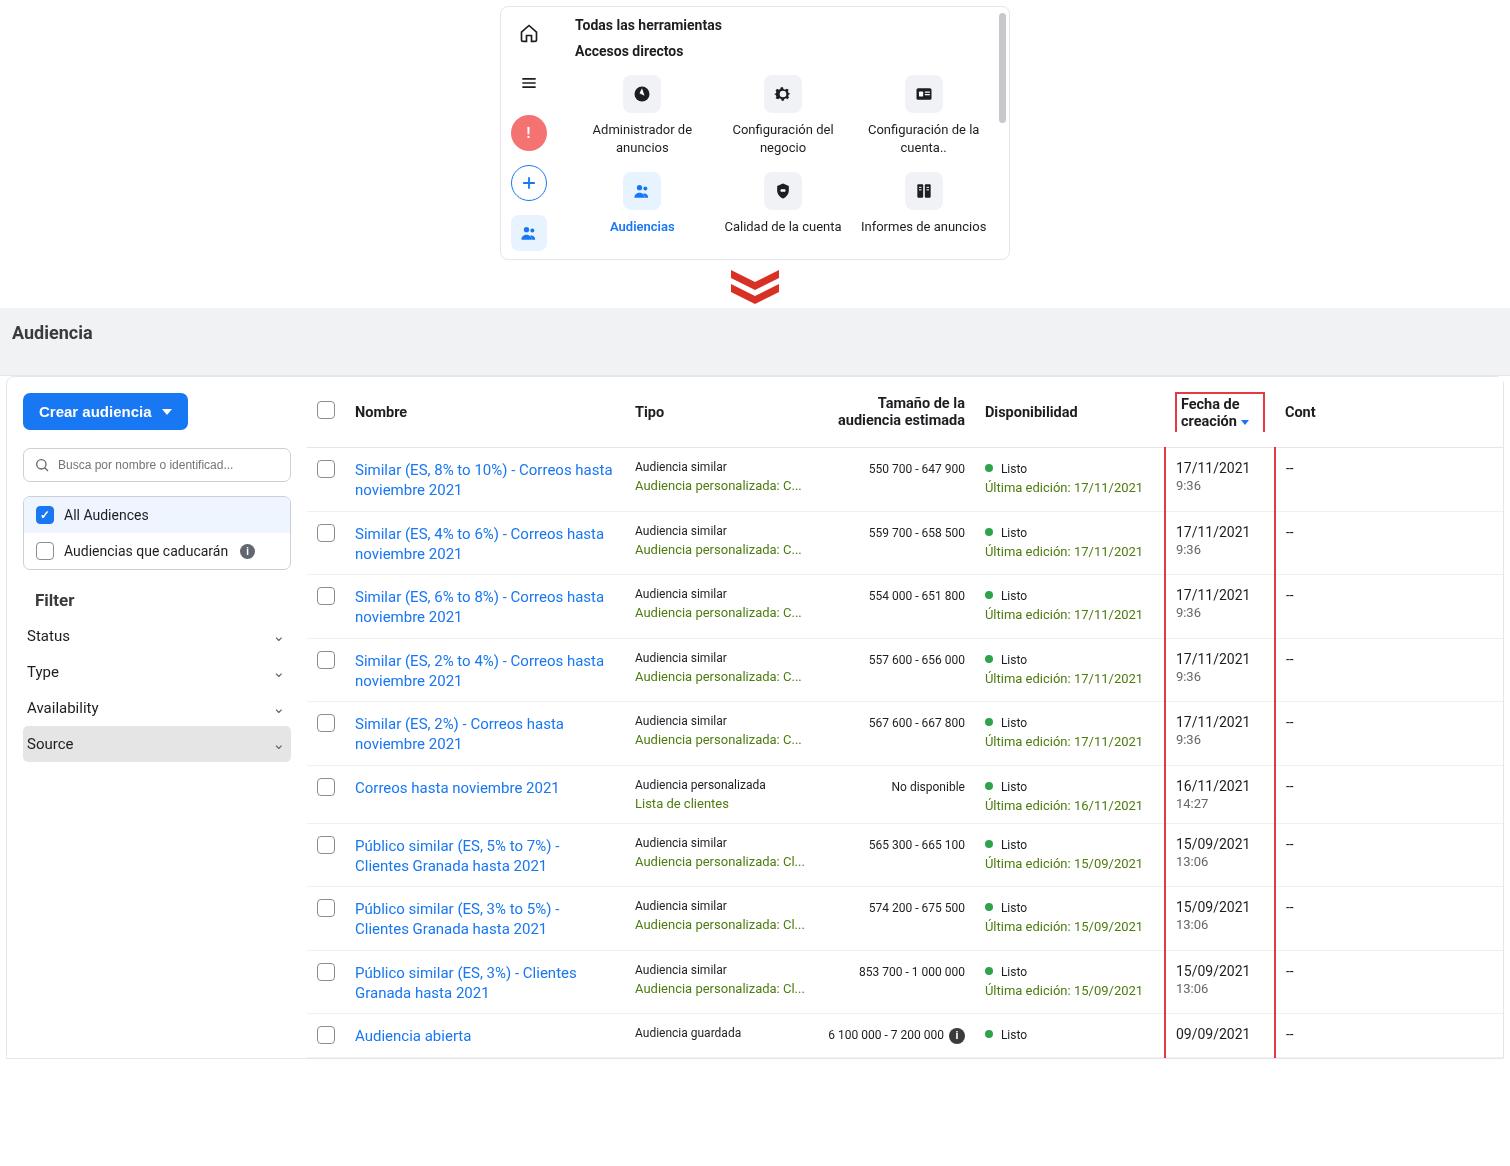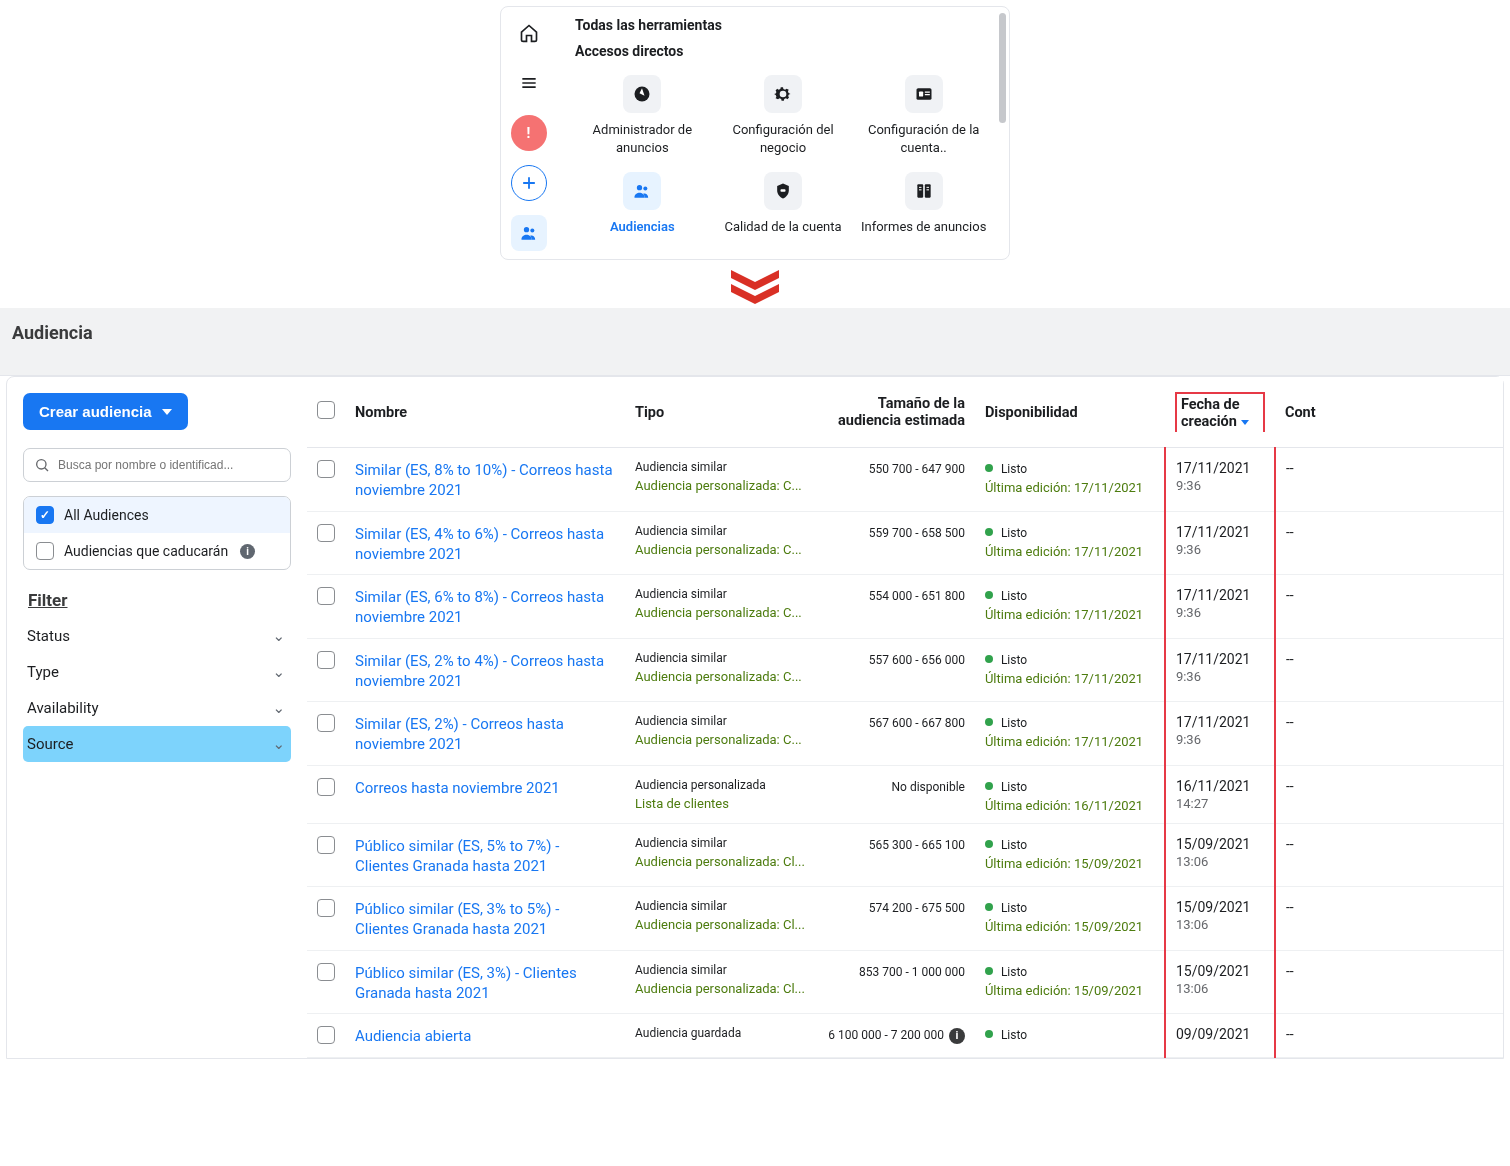--- a/index.html
+++ b/index.html
@@ -43,23 +43,23 @@
 .search { margin-top:18px; border:1px solid #ccd0d5; border-radius:7px; display:flex; align-items:center; padding:8px 10px; gap:8px; background:#fff; }
 .search input { border:none; outline:none; flex:1; font-size:12px; background:transparent; }
 .search svg { width:16px;height:16px;stroke:#65676b; }
 .filter-box { margin-top:14px; border:1px solid #ccd0d5; border-radius:7px; overflow:hidden; }
 .fb-row { display:flex; align-items:center; gap:10px; padding:9px 12px; cursor:pointer; }
 .fb-row.sel { background:#eef5ff; }
 .checkb { width:18px;height:18px;border-radius:4px;border:1.5px solid #8a8d91;display:inline-flex;align-items:center;justify-content:center; flex-shrink:0; }
 .checkb.on { background:#1877f2; border-color:#1877f2; }
 .checkb.on::after { content:"✓"; color:#fff; font-size:12px; font-weight:700; }
 .info-ic { width:15px;height:15px;border-radius:50%;background:#606770;color:#fff;display:inline-flex;align-items:center;justify-content:center;font-size:10px;font-weight:700; margin-left:2px;}
-.filter-title { font-size:17px; font-weight:700; margin:20px 0 8px 5px; color:#3a3b3c;text-decoration:underline;}
+.filter-title { font-size:17px; font-weight:700; margin:20px 0 8px 12px; color:#3a3b3c;}
 .acc { padding:9px 6px 9px 4px; display:flex; justify-content:space-between; align-items:center; cursor:pointer; font-size:15px; color:#1c1e21; border-radius:5px;gap:20px;}
-.acc.hover { background:#7dd3fc; }
+.acc.hover { background:#e5e5e5; }
 .acc .chev { color:#606770; }
 
 
 .tablewrap { flex:1; overflow:hidden; }
 table.aud { width:100%; border-collapse:collapse; }
 table.aud th { text-align:left; font-size:14.5px; font-weight:700; color:#1c1e21; padding:15px 10px; border-bottom:1px solid #e4e6eb; background:#fff; vertical-align:middle;}
 table.aud th.right, table.aud td.right { text-align:right; }
 table.aud th .sort-car { width:0;height:0;border-left:4px solid transparent;border-right:4px solid transparent;border-top:5px solid #1877f2; display:inline-block; margin-left:4px; vertical-align:middle;}
 th.datecol { color:#1877f2; }
 .datecol-box { border:2px solid #e63946; border-bottom:none; padding:2px 4px; }

